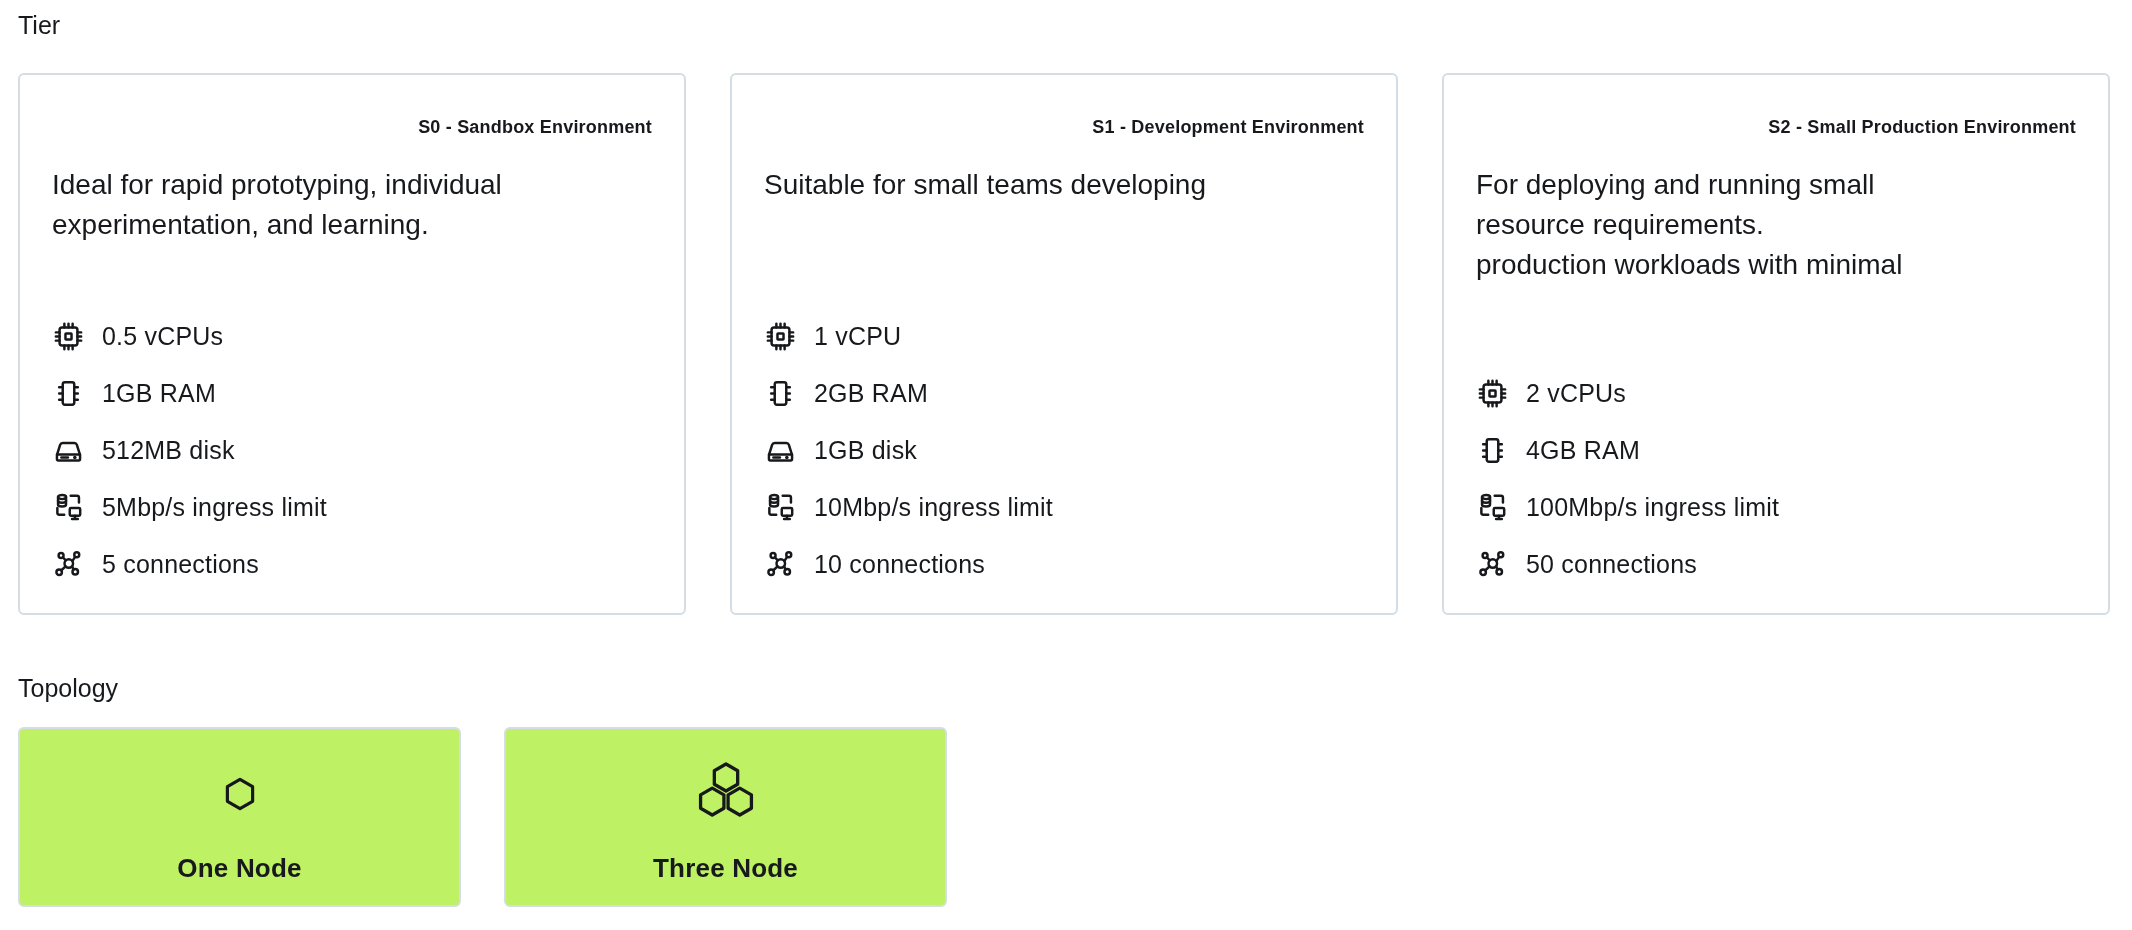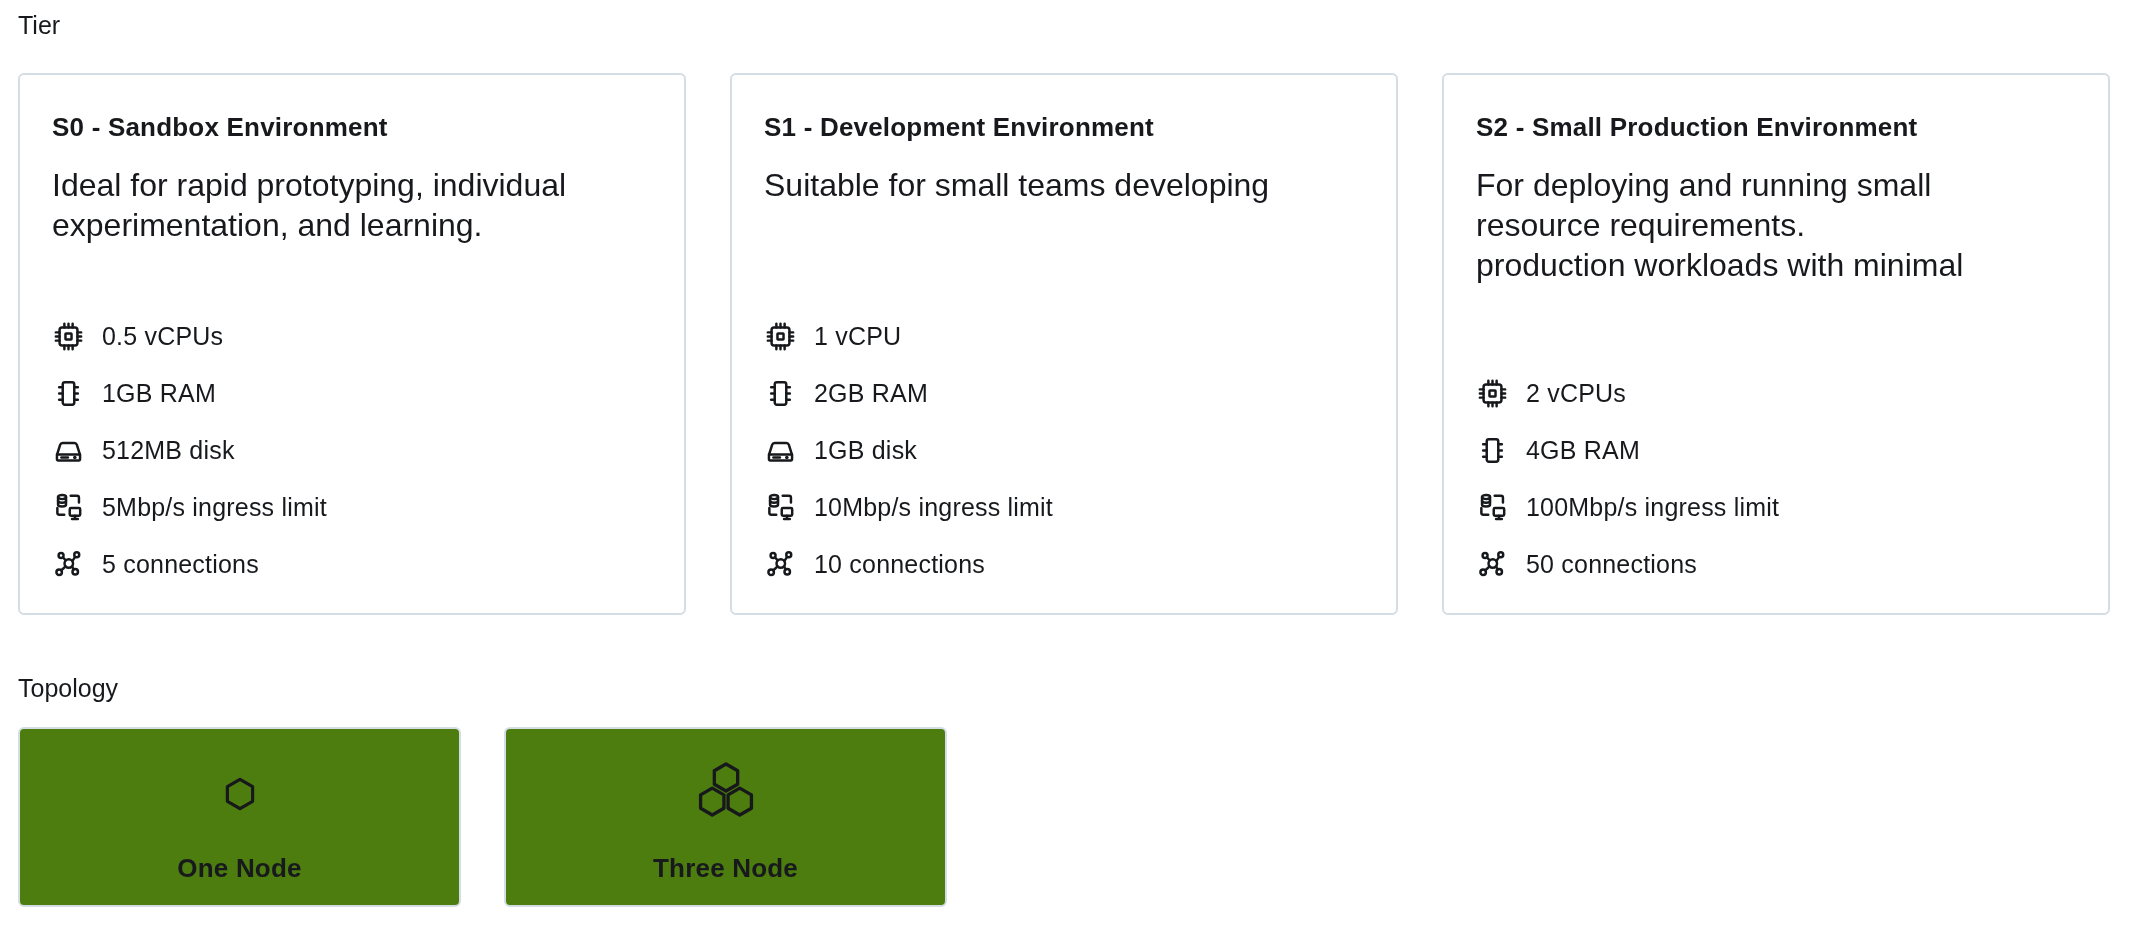--- a/index.html
+++ b/index.html
@@ -13,34 +13,34 @@
   .section-label { font-size:25px; line-height:30px; font-weight:400; color:#17191d; }
   .tier-label-row { margin:0 0 33px 0; }
   .topology-label-row { margin:58px 0 24px 0; }
 
   .tier-row { display:flex; gap:44px; }
   .tier-card {
     flex:1; height:542px; box-sizing:border-box;
     border:2px solid #d4dde3; border-radius:6px; background:#ffffff;
     position:relative; padding:36px 32px;
   }
-  .tier-title { font-size:26px; font-weight:700; line-height:32px; letter-spacing:.2px; }
-  .tier-desc { margin-top:22px; font-size:32px; line-height:40px; }
+  .tier-title { font-size:18px; font-weight:700; line-height:32px; letter-spacing:.2px;text-align:right; }
+  .tier-desc { margin-top:22px; font-size:28px; line-height:40px; }
   .tier-desc span { display:block; min-height:1px; }
 
   .spec-list { position:absolute; left:32px; right:48px; bottom:20px; }
   .spec-row { height:57px; display:flex; align-items:center; gap:17px; }
   .spec-icon { width:33px; height:33px; flex:0 0 33px; }
   .spec-icon svg { width:33px; height:33px; display:block; }
   .spec-text { font-size:25px; letter-spacing:.2px; }
 
   .topo-row { display:flex; gap:43px; }
   .topo-card {
     width:443px; height:180px; box-sizing:border-box;
-    border:2px solid #d4dde3; border-radius:6px; background:#4d7c0f;
+    border:2px solid #d4dde3; border-radius:6px; background:#bef264;
     display:flex; flex-direction:column; align-items:center; padding-top:28px;
   }
   .topo-icon { height:74px; display:flex; align-items:center; justify-content:center; }
   .topo-label { margin-top:22px; font-size:26px; font-weight:700; letter-spacing:.2px; }
 
   .icon-defs { position:absolute; width:0; height:0; overflow:hidden; }
 </style>
 </head>
 <body>
 

